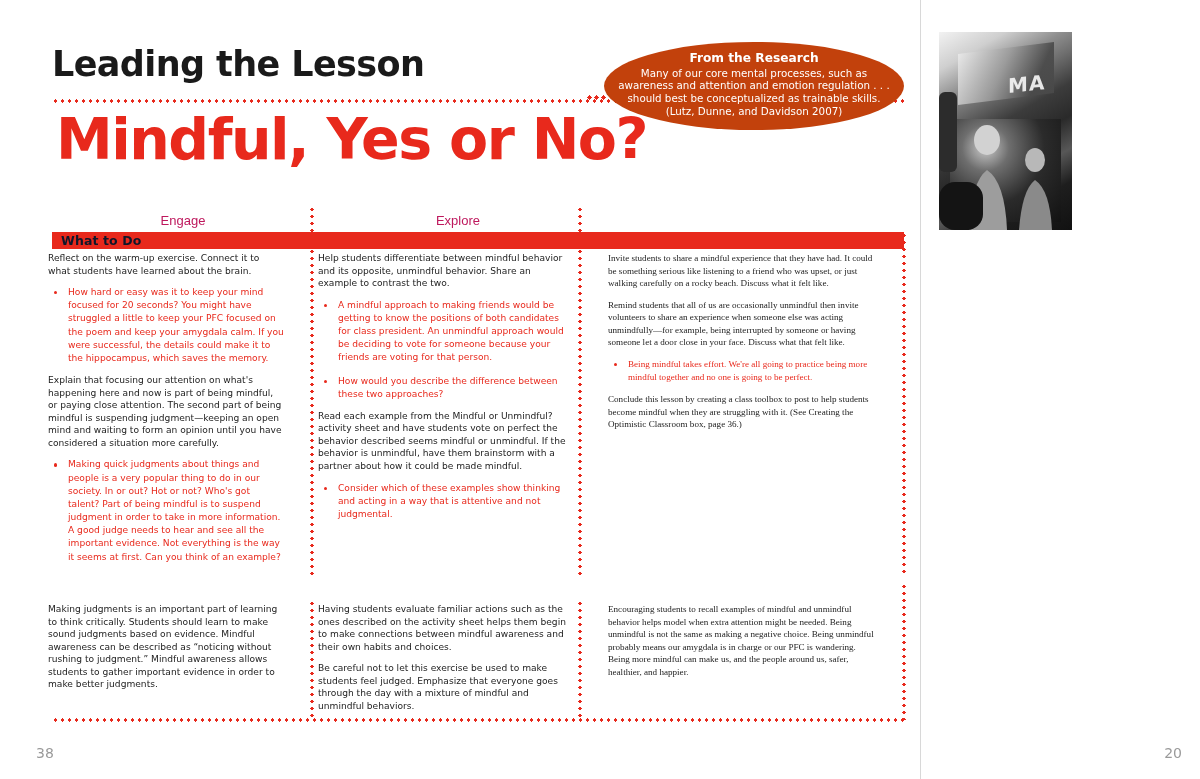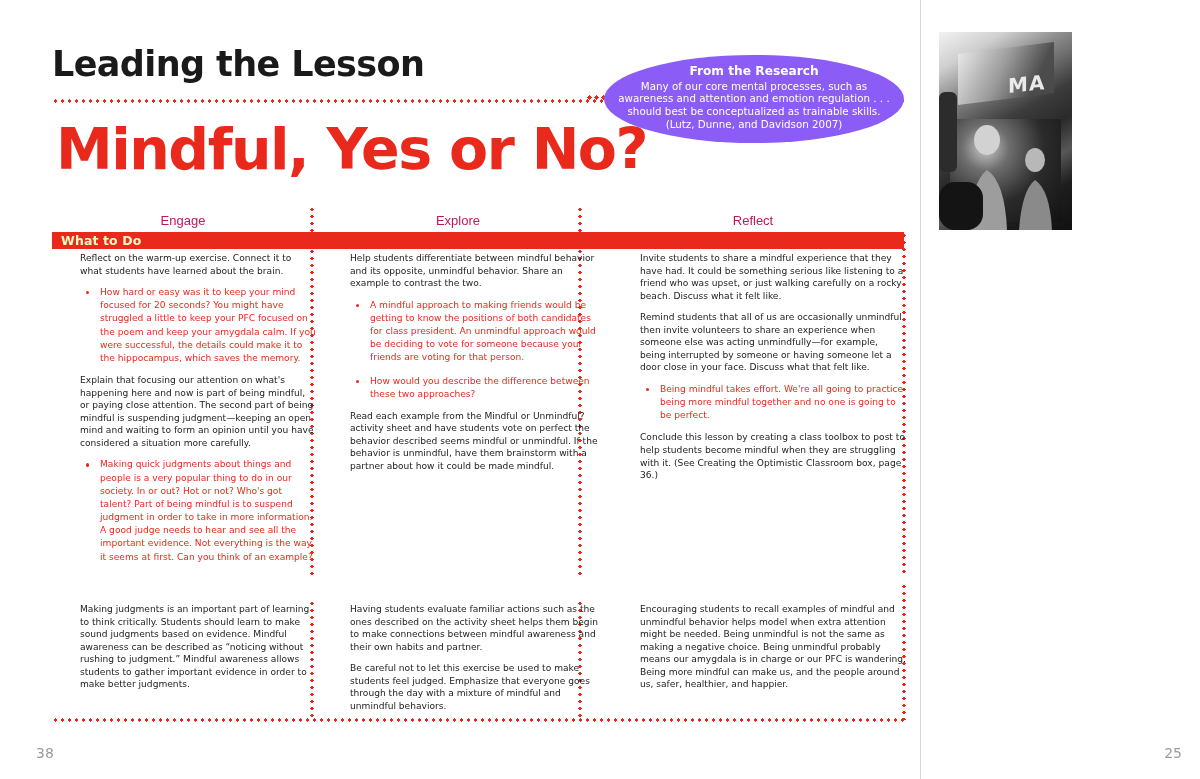--- a/index.html
+++ b/index.html
@@ -52,37 +52,37 @@
     background-image: radial-gradient(circle, #E8291C 1.6px, transparent 1.7px);
     background-size: 7px 4px;
     background-repeat: repeat-x;
   }
   .rule-top { top: 99px; }
 
   
   .headline {
     position: absolute;
     left: 56px;
-    top: 116px;
+    top: 106px;
     font-size: 57px;
     font-weight: bold;
     color: #E8291C;
     font-family: "DejaVu Sans", sans-serif;
     letter-spacing: -1.5px;
     white-space: nowrap;
   }
 
   
   .research-bubble {
     position: absolute;
     left: 604px;
-    top: 55px;
+    top: 42px;
     width: 300px;
     height: 88px;
-    background: #8b5cf6;
+    background: #c2410c;
     border-radius: 50% / 50%;
     color: #fff;
     text-align: center;
     padding: 9px 14px 0 14px;
     line-height: 1.22;
     font-size: 10.3px;
     font-family: "DejaVu Sans", sans-serif;
   }
   .research-bubble .rb-title {
     font-size: 12.2px;
@@ -119,51 +119,51 @@
   .phase-c2 { width: 288px; }
   .phase-c3 { width: 302px; }
 
   
   .banner {
     position: absolute;
     left: 52px;
     width: 852px;
     height: 17px;
     background: #E8291C;
-    color: #fef9c3;
+    color: #0f172a;
     font-size: 12.5px;
     font-weight: bold;
     font-family: "DejaVu Sans", sans-serif;
     padding-left: 9px;
     line-height: 17px;
     letter-spacing: 0.1px;
   }
   .banner-whattodo { top: 232px; }
   .banner-why { top: 583px; }
 
   
   .cols {
     position: absolute;
-    left: 68px;
+    left: 36px;
     width: 852px;
     display: flex;
   }
   .cols-whattodo { top: 252px; height: 325px; }
   .cols-why { top: 603px; height: 112px; }
 
   .col {
     padding: 0 14px 0 14px;
     font-family: "DejaVu Sans", sans-serif;
     font-size: 9.1px;
     line-height: 1.38;
     color: #1c1c1c;
   }
   .col-1 { width: 262px; padding-left: 12px; }
   .col-2 { width: 288px; padding-left: 20px; }
-  .col-3 { width: 302px; padding-left: 22px; }
+  .col-3 { width: 302px; padding-left: 22px; font-family: Liberation Serif, serif; }
 
   .col p { margin-bottom: 9px; }
   .col p:last-child { margin-bottom: 0; }
 
   
   .bullets { margin: 0 0 9px 0; padding: 0; list-style: none; }
   .bullets li {
     position: relative;
     color: #E8291C;
     padding-left: 20px;
@@ -277,21 +277,20 @@
 
     <div class="bubble-dots"></div>
     <div class="research-bubble">
       <span class="rb-title">From the Research</span>
       <span>Many of our core mental processes, such as awareness and attention and emotion regulation . . . should best be conceptualized as trainable skills. (Lutz, Dunne, and Davidson 2007)</span>
     </div>
 
     <div class="phase-row">
       <div class="phase-label phase-c1">Engage</div>
       <div class="phase-label phase-c2">Explore</div>
-      <div class="phase-label phase-c3">Reflect</div>
     </div>
 
     <div class="vsep vsep-a s1"></div>
     <div class="vsep vsep-b s1"></div>
     <div class="vsep vsep-c s1"></div>
 
     <div class="banner banner-whattodo">What to Do</div>
 
     <div class="cols cols-whattodo">
 
@@ -306,20 +305,23 @@
         </ul>
       </div>
 
       <div class="col col-2">
         <p>Help students differentiate between mindful behavior and its opposite, unmindful behavior. Share an example to contrast the two.</p>
         <ul class="bullets">
           <li>A mindful approach to making friends would be getting to know the positions of both candidates for class president. An unmindful approach would be deciding to vote for someone because your friends are voting for that person.</li>
           <li>How would you describe the difference between these two approaches?</li>
         </ul>
         <p>Read each example from the Mindful or Unmindful? activity sheet and have students vote on perfect the behavior described seems mindful or unmindful. If the behavior is unmindful, have them brainstorm with a partner about how it could be made mindful.</p>
+        <ul class="bullets">
+          <li>Consider which of these examples show thinking and acting in a way that is attentive and not judgmental.</li>
+        </ul>
       </div>
 
       <div class="col col-3">
         <p>Invite students to share a mindful experience that they have had. It could be something serious like listening to a friend who was upset, or just walking carefully on a rocky beach. Discuss what it felt like.</p>
         <p>Remind students that all of us are occasionally unmindful then invite volunteers to share an experience when someone else was acting unmindfully—for example, being interrupted by someone or having someone let a door close in your face. Discuss what that felt like.</p>
         <ul class="bullets">
           <li>Being mindful takes effort. We're all going to practice being more mindful together and no one is going to be perfect.</li>
         </ul>
         <p>Conclude this lesson by creating a class toolbox to post to help students become mindful when they are struggling with it. (See Creating the Optimistic Classroom box, page 36.)</p>
       </div>
@@ -328,21 +330,21 @@
 
     <div class="vsep vsep-a s2"></div>
     <div class="vsep vsep-b s2"></div>
     <div class="vsep vsep-c s2"></div>
 
     <div class="cols cols-why">
       <div class="col col-1">
         <p>Making judgments is an important part of learning to think critically. Students should learn to make sound judgments based on evidence. Mindful awareness can be described as “noticing without rushing to judgment.” Mindful awareness allows students to gather important evidence in order to make better judgments.</p>
       </div>
       <div class="col col-2">
-        <p>Having students evaluate familiar actions such as the ones described on the activity sheet helps them begin to make connections between mindful awareness and their own habits and partner.</p>
+        <p>Having students evaluate familiar actions such as the ones described on the activity sheet helps them begin to make connections between mindful awareness and their own habits and choices.</p>
         <p>Be careful not to let this exercise be used to make students feel judged. Emphasize that everyone goes through the day with a mixture of mindful and unmindful behaviors.</p>
       </div>
       <div class="col col-3">
         <p>Encouraging students to recall examples of mindful and unmindful behavior helps model when extra attention might be needed. Being unmindful is not the same as making a negative choice. Being unmindful probably means our amygdala is in charge or our PFC is wandering. Being more mindful can make us, and the people around us, safer, healthier, and happier.</p>
       </div>
     </div>
 
     <div class="dotted-rule rule-bottom"></div>
 
     <div class="folio folio-left">38</div>
@@ -355,16 +357,16 @@
       <svg class="photo-figs" viewBox="0 0 133 198" preserveAspectRatio="none">
         <ellipse cx="48" cy="108" rx="13" ry="15" fill="#d2d2d2"></ellipse>
         <path d="M30 198 q2 -48 18 -60 q18 12 20 60 z" fill="#9d9d9d"></path>
         <ellipse cx="96" cy="128" rx="10" ry="12" fill="#b8b8b8"></ellipse>
         <path d="M80 198 q3 -40 16 -50 q15 10 17 50 z" fill="#8a8a8a"></path>
         <rect x="0" y="150" width="44" height="48" rx="16" fill="#141414"></rect>
         <rect x="0" y="60" width="18" height="80" rx="6" fill="#2c2c2c"></rect>
       </svg>
     </div>
 
-    <div class="folio folio-right">25</div>
+    <div class="folio folio-right">20</div>
   </div>
 
 </div>
 
 </body></html>

